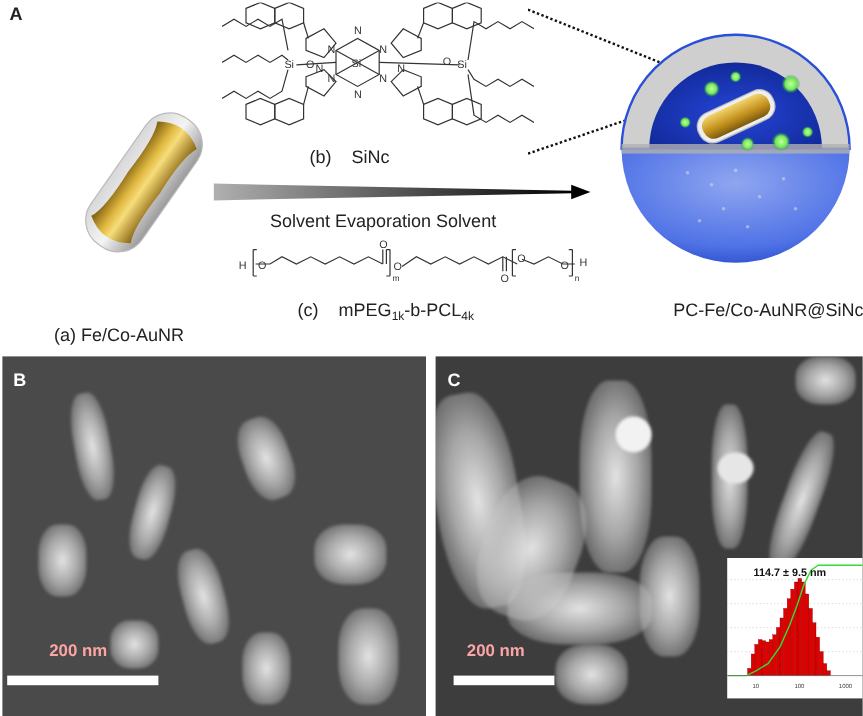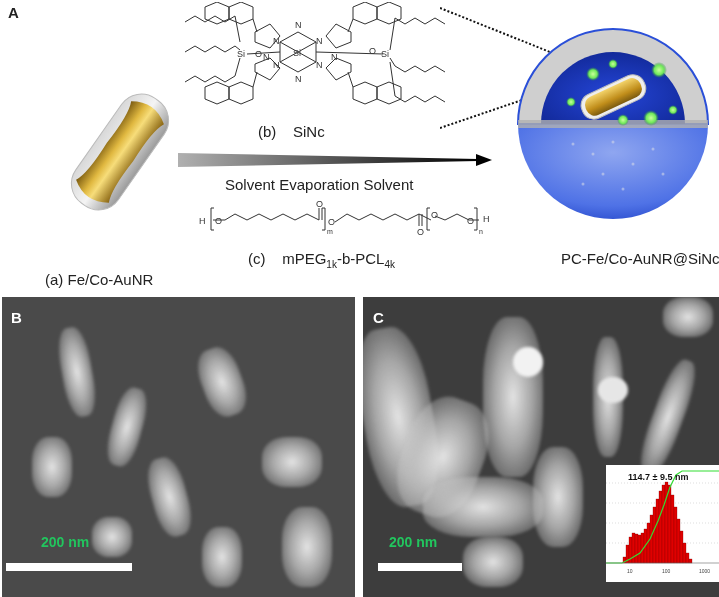--- a/index.html
+++ b/index.html
@@ -3,21 +3,21 @@
 <meta charset="utf-8">
 <style>
   html,body{margin:0;padding:0;background:#fff;}
   body{width:719px;height:597px;position:relative;overflow:hidden;font-family:"Liberation Sans",sans-serif;color:#222;}
   .abs{position:absolute;}
   .panel-letter{font-family:"Liberation Sans",sans-serif;font-weight:bold;font-size:15px;}
   .caption{font-size:15px;color:#222;white-space:nowrap;}
   .sem{background:#4a4a4a;overflow:hidden;}
   .blob{position:absolute;border-radius:40%;background:radial-gradient(ellipse at center,rgba(235,235,235,.95) 0%,rgba(200,200,200,.75) 45%,rgba(120,120,120,0) 100%);filter:blur(1.5px);}
   .scalebar{position:absolute;height:8px;background:#fff;}
-  .scaletext{position:absolute;color:#22c55e;font-weight:bold;font-size:14px;}
+  .scaletext{position:absolute;color:#fca5a5;font-weight:bold;font-size:14px;}
   sub{font-size:10px;}
 </style>
 </head>
 <body>
 
 <div class="abs panel-letter" style="left:8px;top:4px;">A</div>
 
 <svg class="abs" style="left:60px;top:82px;" width="120" height="140">
   <defs>
     <linearGradient id="gold" x1="0" y1="0" x2="1" y2="0">

